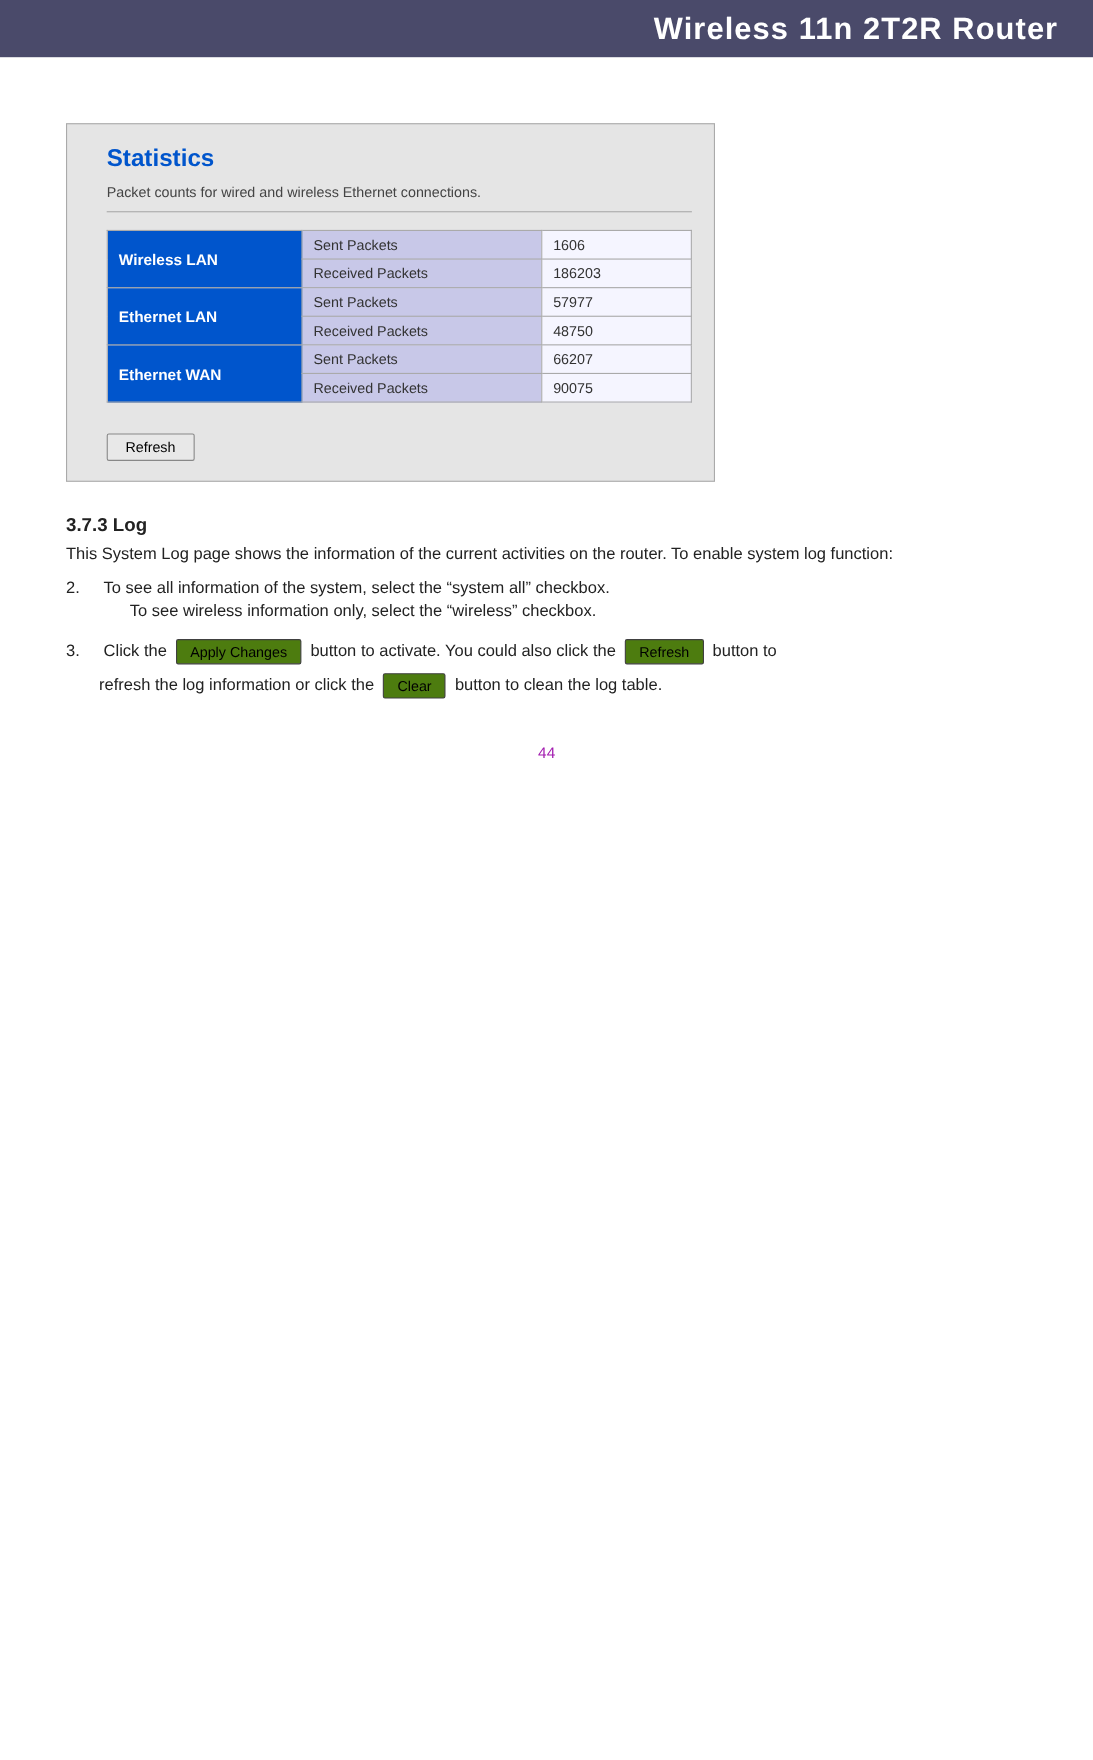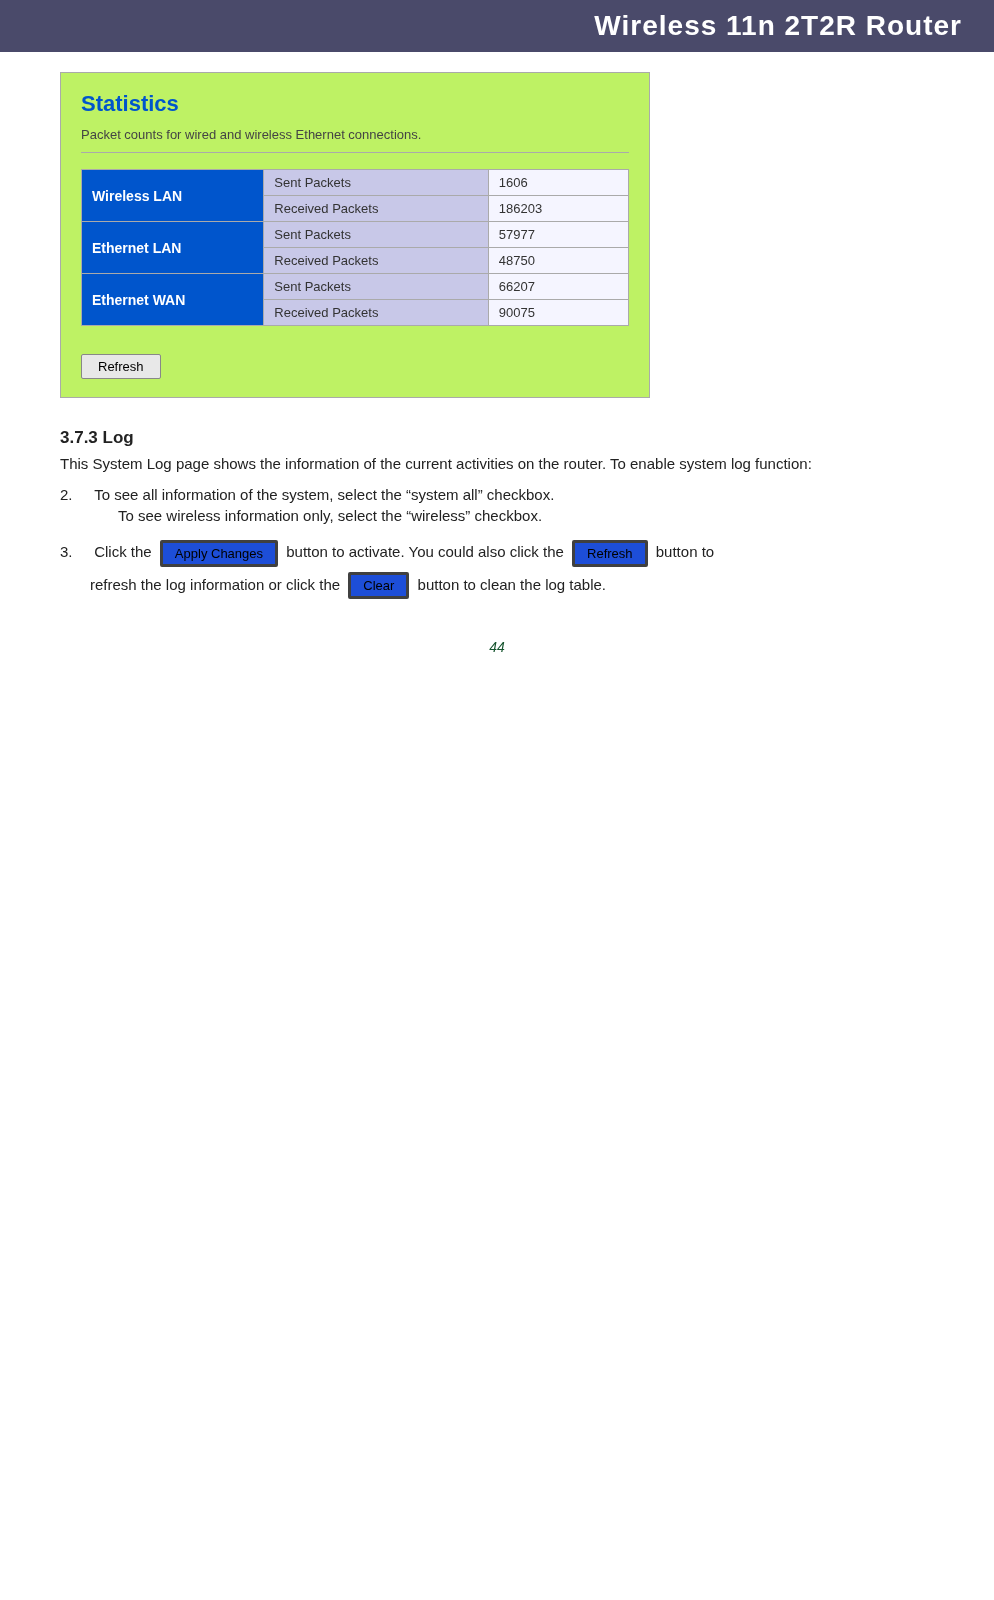--- a/index.html
+++ b/index.html
@@ -18,24 +18,25 @@
       padding: 10px 32px;
       font-size: 28px;
       font-weight: bold;
       letter-spacing: 1px;
     }
     .main-content {
       padding: 20px 60px 40px 60px;
     }
     .statistics-box {
       border: 1px solid #aaa;
-      background: #bef264;
-      padding: 18px 20px 18px 20px;
+      background: #e5e5e5;
+      padding: 18px 20px 18px 36px;
       margin-bottom: 30px;
       width: 590px;
+      margin-top: 40px;
     }
     .statistics-title {
       color: #0055cc;
       font-size: 22px;
       font-weight: bold;
       margin-bottom: 10px;
     }
     .statistics-desc {
       font-size: 13px;
       color: #444;
@@ -99,38 +100,37 @@
     }
     .list-text {
       display: inline-block;
       width: calc(100% - 35px);
       vertical-align: top;
     }
     .inline-btn {
       display: inline-block;
       padding: 3px 12px;
       font-size: 13px;
-      background: #1d4ed8;
-      border: 3px solid #404040;
+      background: #4d7c0f;
+      border: 1px solid #404040;
       cursor: pointer;
       border-radius: 2px;
       vertical-align: middle;
       margin: 0 4px;
     }
     .step3-line {
       font-size: 15px;
       line-height: 1.8;
       margin-bottom: 4px;
     }
     .page-number {
       text-align: center;
       margin-top: 40px;
       font-size: 14px;
-      color: #14532d;
-      font-style: italic;
+      color: #a21caf;
     }
     .indent {
       margin-left: 58px;
     }
   </style>
 </head>
 <body>
 
 <div>
   <div class="header">

